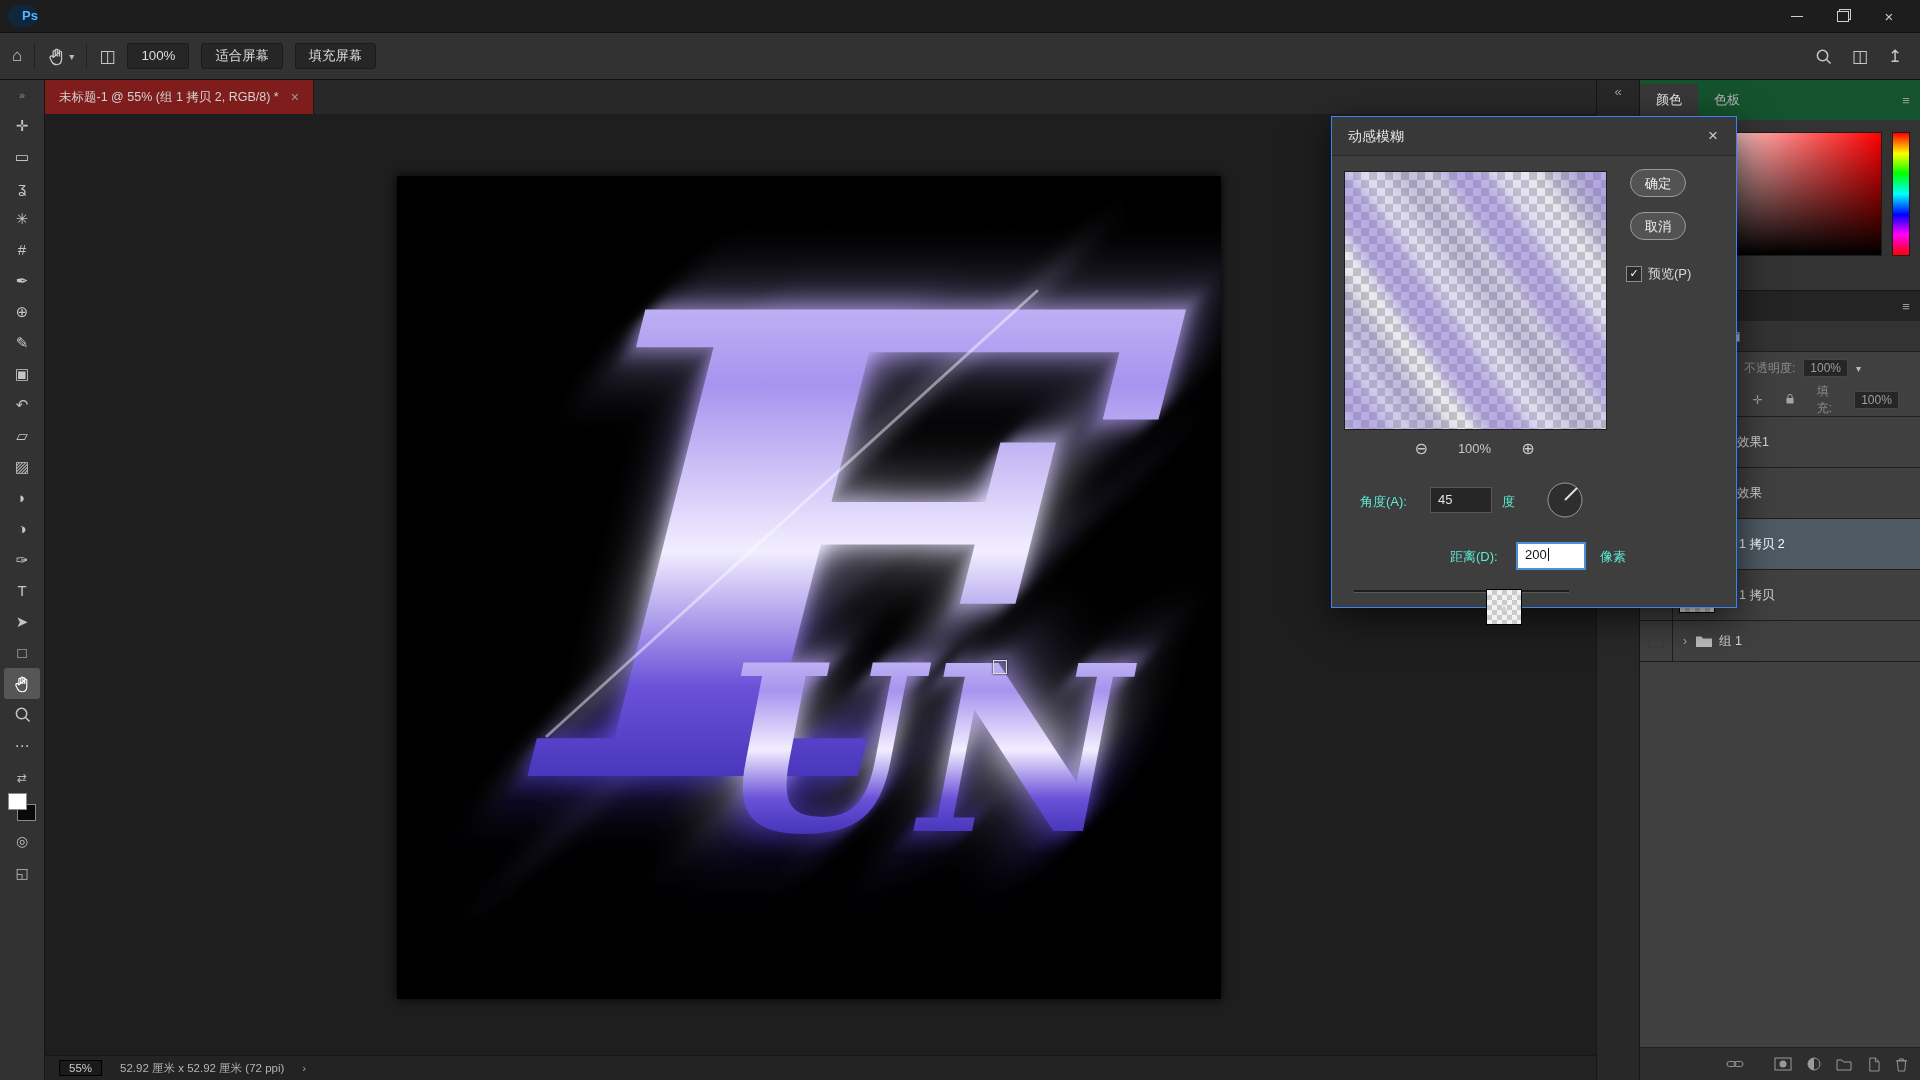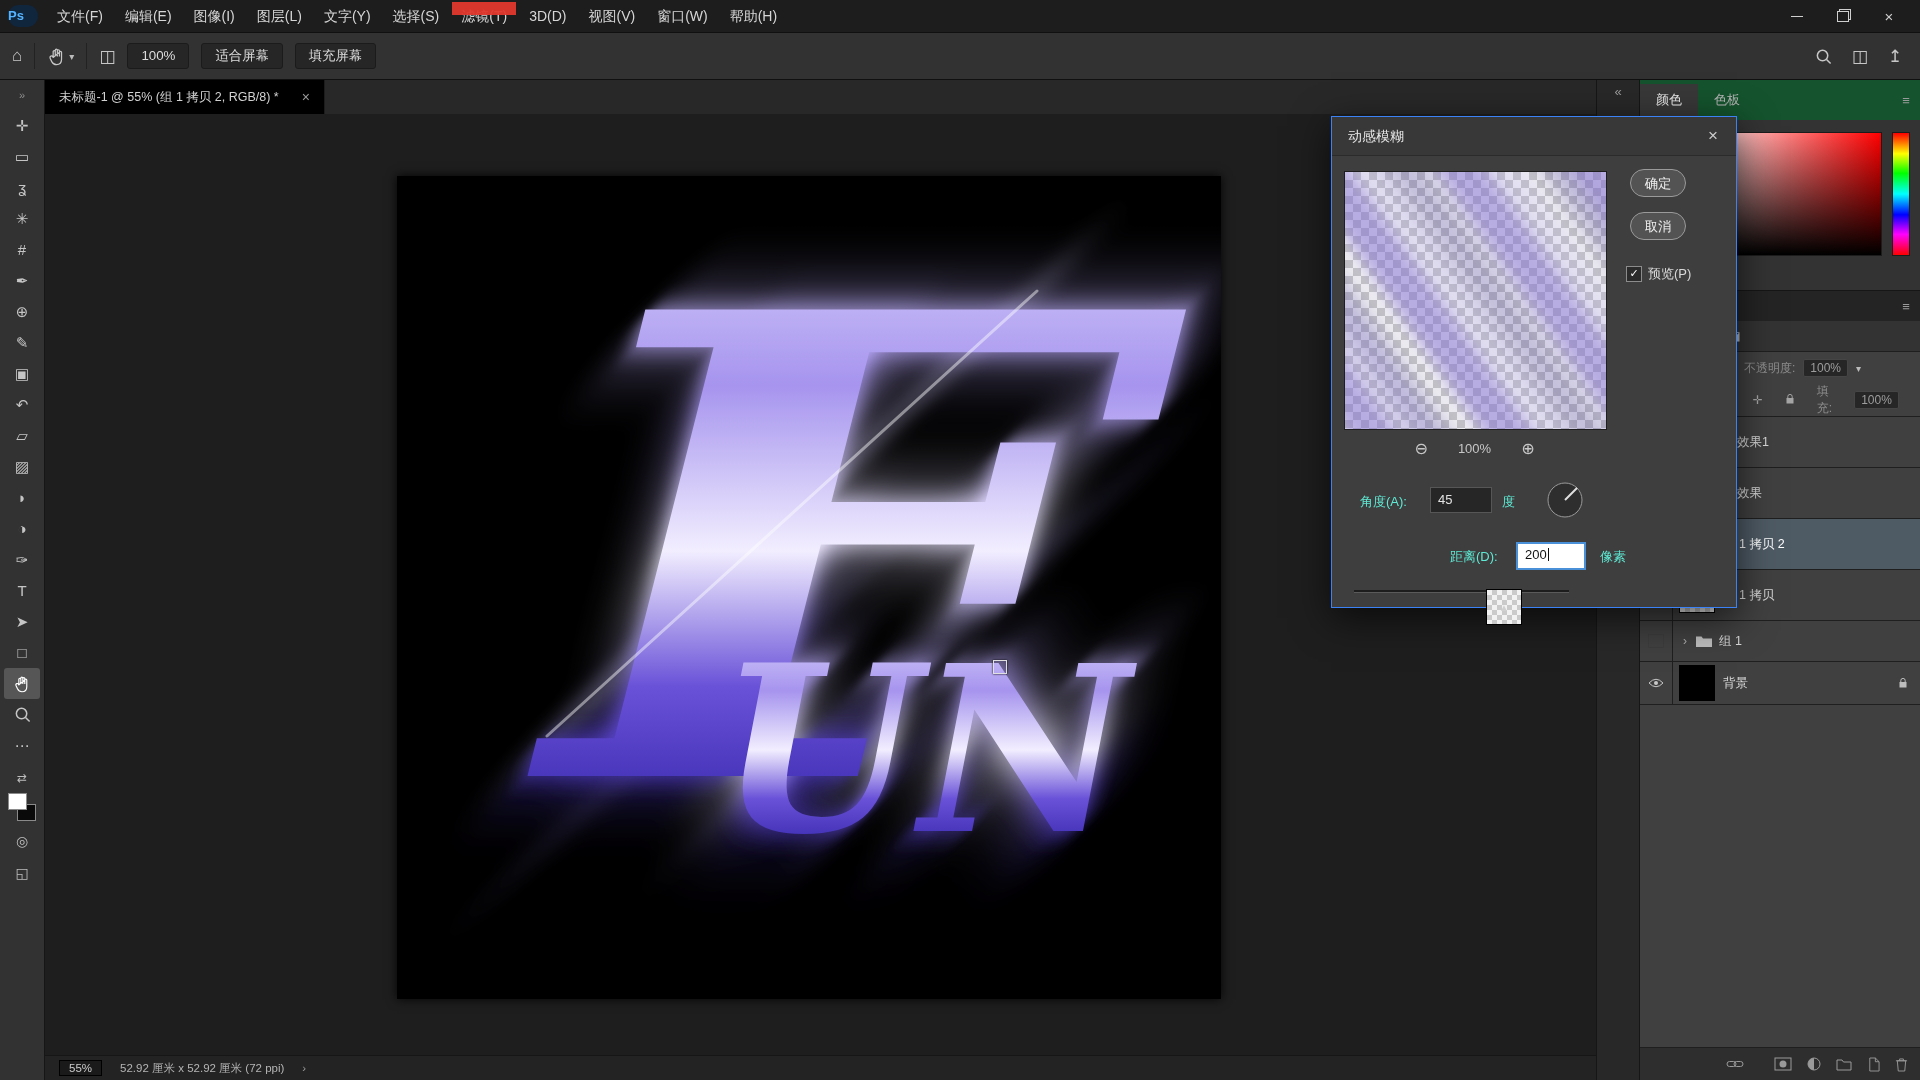--- a/index.html
+++ b/index.html
@@ -2,21 +2,21 @@
 <html><head>
 <meta charset="utf-8">
 <style>
   html,body{margin:0;padding:0;width:1920px;height:1080px;overflow:hidden;
     background:#1e1e1e;font-family:"Liberation Sans","DejaVu Sans",sans-serif;
     color:#cccccc;-webkit-user-select:none;user-select:none;}
   .app{position:relative;width:1920px;height:1080px;display:flex;flex-direction:column;}
 
   
   .menubar{height:32px;background:#1d1d1d;display:flex;align-items:center;padding:0 8px;font-size:14px;position:relative;flex:0 0 auto;}
-  .ps-logo{display:inline-block;width:30px;height:22px;line-height:22px;text-align:left;background:#10263d;color:#55b3ff;font-weight:bold;font-size:13px;border-radius:11px;margin-right:8px;}
+  .ps-logo{display:inline-block;width:30px;height:22px;line-height:22px;text-align:right;background:#10263d;color:#55b3ff;font-weight:bold;font-size:13px;border-radius:11px;margin-right:8px;}
   .menus{display:flex;height:32px;}
   .menu-item{padding:0 11px;line-height:32px;color:#d6d6d6;white-space:nowrap;position:relative;cursor:default;}
   .menu-item .red-flag{position:absolute;left:2px;top:2px;width:64px;height:13px;background:#e0382c;opacity:.95;}
   .win-controls{margin-left:auto;display:flex;align-items:center;gap:0;}
   .wc{width:46px;height:32px;display:flex;align-items:center;justify-content:center;color:#cfcfcf;font-size:15px;}
   .minline{display:block;width:12px;height:0;border-top:1px solid #cfcfcf;}
   .resbox{display:block;width:10px;height:9px;border:1px solid #cfcfcf;box-shadow:2px -2px 0 -1px #1d1d1d,2px -2px 0 0 #cfcfcf;}
 
   
   .optionsbar{height:46px;background:#323232;border-top:1px solid #101010;border-bottom:1px solid #101010;display:flex;align-items:center;padding:0 12px;gap:12px;flex:0 0 auto;font-size:13px;}
@@ -38,21 +38,21 @@
   .tb-bottom{margin-top:10px;display:flex;flex-direction:column;align-items:center;gap:8px;}
   .swap-glyph{font-size:12px;color:#bdbdbd;}
   .swatches{position:relative;width:30px;height:28px;}
   .sw-fg{position:absolute;left:1px;top:0;width:17px;height:15px;background:#ffffff;border:1px solid #8a8a8a;z-index:2;}
   .sw-bg{position:absolute;right:1px;bottom:0;width:17px;height:15px;background:#0a0a0a;border:1px solid #8a8a8a;}
   .tb-small{font-size:14px;color:#bdbdbd;height:24px;display:flex;align-items:center;}
 
   
   .centercol{flex:1;display:flex;flex-direction:column;min-width:0;}
   .tabbar{height:34px;background:#282828;display:flex;align-items:stretch;flex:0 0 auto;}
-  .doc-tab{display:flex;align-items:center;background:#000000;color:#d2d2d2;font-size:12.5px;padding:0 14px;gap:23px;border-right:1px solid #1c1c1c;}
+  .doc-tab{display:flex;align-items:center;background:#7f1d1d;color:#d2d2d2;font-size:12.5px;padding:0 14px;gap:12px;border-right:1px solid #1c1c1c;}
   .doc-tab .tab-close{color:#9a9a9a;font-size:14px;}
   .canvas-area{flex:1;position:relative;background:#1e1e1e;overflow:hidden;}
   .artboard{position:absolute;left:352px;top:62px;width:824px;height:823px;background:#000;box-shadow:0 0 10px rgba(0,0,0,.9);}
   .artboard svg{display:block;}
   .fF{font:italic 700 640px "DejaVu Serif","Liberation Serif",serif;}
   .fUN{font:italic 700 230px "DejaVu Serif","Liberation Serif",serif;}
   .cursor-box{position:absolute;left:948px;top:546px;width:12px;height:12px;border:1px solid #e0e0e0;box-shadow:0 0 2px #000;}
   .statusbar{height:24px;background:#232323;border-top:1px solid #161616;display:flex;align-items:center;gap:18px;font-size:11.5px;color:#b5b5b5;padding-left:14px;flex:0 0 auto;}
   .zoom-box{background:#1a1a1a;border:1px solid #000;padding:1px 9px;color:#cccccc;}
   .status-chevron{color:#9a9a9a;}
@@ -134,33 +134,20 @@
   .slider .track{position:absolute;left:0;right:0;top:5px;height:2px;background:#1d1d1d;border-bottom:1px solid #5a5a5a;}
   .slider .thumb{position:absolute;left:126px;top:4px;font-size:10px;color:#d0d0d0;}
 </style>
 </head>
 <body>
 
 <div class="app">
 
   <header class="menubar">
     <span class="ps-logo">Ps</span>
-    <nav class="menus">
-      <span class="menu-item">文件(F)</span>
-      <span class="menu-item">编辑(E)</span>
-      <span class="menu-item">图像(I)</span>
-      <span class="menu-item">图层(L)</span>
-      <span class="menu-item">文字(Y)</span>
-      <span class="menu-item">选择(S)</span>
-      <span class="menu-item"><i class="red-flag"></i><span>滤镜(T)</span></span>
-      <span class="menu-item">3D(D)</span>
-      <span class="menu-item">视图(V)</span>
-      <span class="menu-item">窗口(W)</span>
-      <span class="menu-item">帮助(H)</span>
-    </nav>
     <div class="win-controls">
       <span class="wc">
           <i class="minline"></i>
         </span>
       <span class="wc">
           <i class="resbox"></i>
         </span>
       <span class="wc">×</span>
     </div>
   </header>
@@ -394,36 +381,20 @@
                 <i class="eye-empty"></i>
               </span>
             <span class="expander">›</span>
             <span class="folder-ic">
               <svg width="18" height="14" viewBox="0 0 18 14">
                   <path d="M1 2.5h5.5L8 4.5h9V13H1z" fill="#bdbdbd"></path>
                 </svg>
             </span>
             <span>组 1</span>
           </div>
-          <div class="lrow h42">
-            <span class="eye-col">
-              <svg width="16" height="10" viewBox="0 0 16 10">
-                  <path d="M1 5 Q8 -2.5 15 5 Q8 12.5 1 5Z" fill="none" stroke="#c8c8c8"></path>
-                  <circle cx="8" cy="5" r="2" fill="#c8c8c8"></circle>
-                </svg>
-            </span>
-            <span class="thumb black"></span>
-            <span>背景</span>
-            <span class="row-lock">
-              <svg width="10" height="12" viewBox="0 0 10 12">
-                  <path d="M2.8 5V3.6a2.2 2.2 0 0 1 4.4 0V5" fill="none" stroke="#bdbdbd"></path>
-                  <rect x="1.5" y="5" width="7" height="5.5" fill="#bdbdbd"></rect>
-                </svg>
-            </span>
-          </div>
         </div>
 
         <div class="bottom-icons">
           <span class="bi">
             <svg width="18" height="10" viewBox="0 0 18 10">
                 <rect x="1" y="2.5" width="9" height="5" rx="2.5" fill="none" stroke="#9a9a9a"></rect>
                 <rect x="8" y="2.5" width="9" height="5" rx="2.5" fill="none" stroke="#9a9a9a"></rect>
               </svg>
           </span>
           <span class="bi fx-text"></span>

